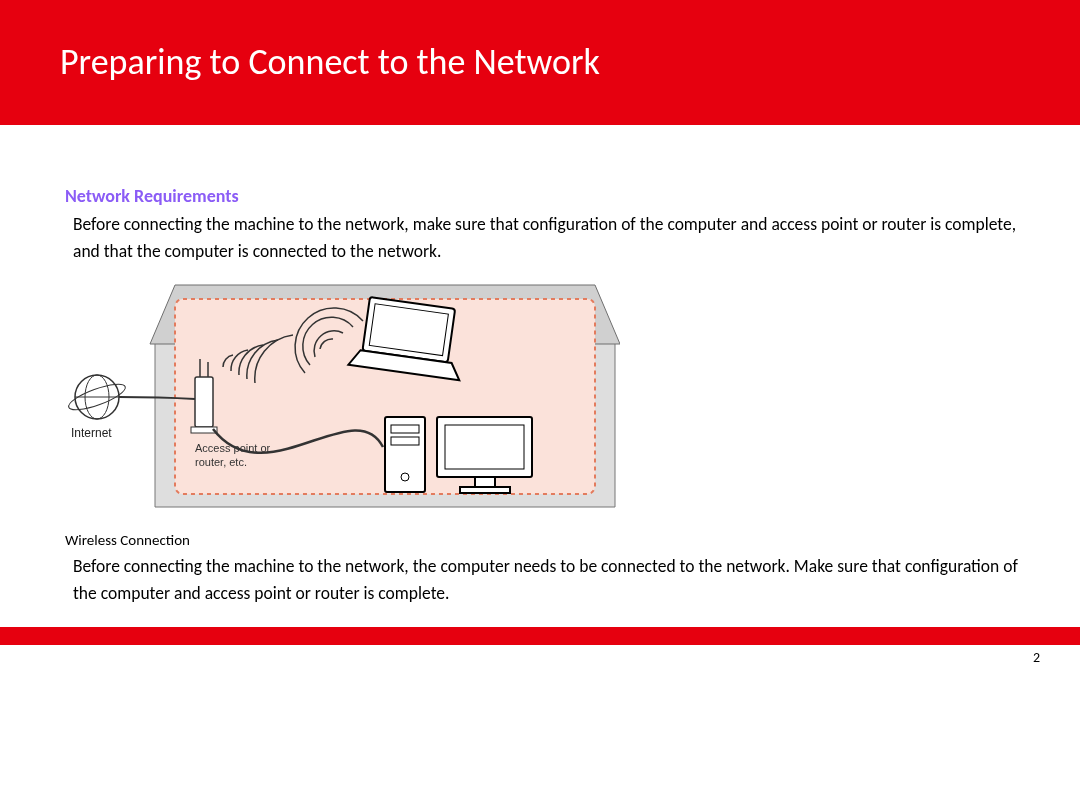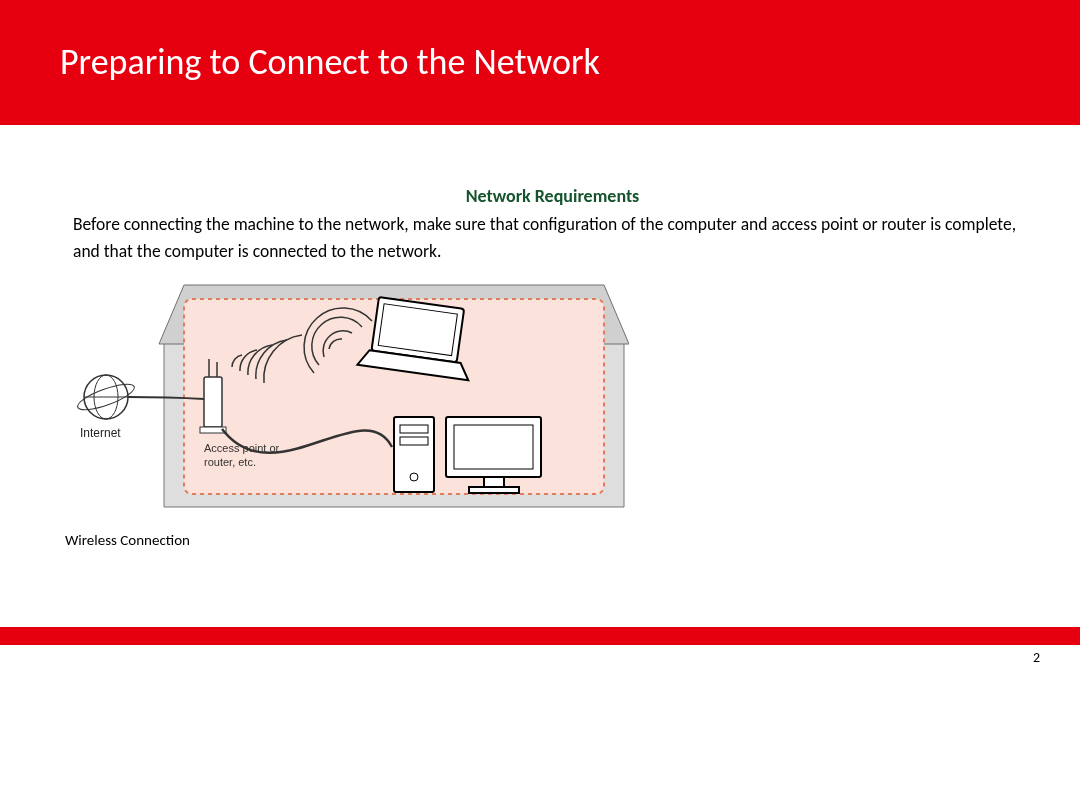--- a/index.html
+++ b/index.html
@@ -34,40 +34,39 @@
     color: #fff;
     font-weight: 400;
   }
   .content {
     position: absolute;
     top: 185px;
     left: 65px;
     right: 40px;
   }
   .section-heading {
-    color: #14532d;
+    color: #8b5cf6;
     font-weight: 700;
     font-size: 18px;
     margin: 0 0 4px 0;
-    text-align: center;
   }
   .body-text {
     font-size: 17.5px;
     line-height: 1.55;
     margin: 0 0 12px 8px;
   }
   .sub-heading {
     font-weight: 400;
     font-size: 15px;
     margin: 12px 0 4px 0;
   }
 
   
   .diagram-wrap {
-    margin: 2px 0 6px 9px;
+    margin: 2px 0 6px 0;
     width: 555px;
     height: 242px;
     position: relative;
   }
   .diagram-svg {
     display: block;
   }
 
   
   .footer-red {
@@ -172,19 +171,20 @@
         <g>
           <rect x="372" y="140" width="95" height="60" rx="2" fill="#fff" stroke="#000" stroke-width="2"></rect>
           <rect x="380" y="148" width="79" height="44" fill="#fff" stroke="#000" stroke-width="1"></rect>
           <rect x="410" y="200" width="20" height="10" fill="#fff" stroke="#000" stroke-width="2"></rect>
           <rect x="395" y="210" width="50" height="6" fill="#fff" stroke="#000" stroke-width="2"></rect>
         </g>
       </svg>
     </div>
 
     <p class="sub-heading">Wireless Connection</p>
+    <p class="body-text">Before connecting the machine to the network, the computer needs to be connected to the network. Make sure that configuration of the computer and access point or router is complete.</p>
   </div>
 
   <div class="footer-red"></div>
   <div class="footer-white">
     <span class="page-number">2</span>
   </div>
 </div>
 
 </body></html>

